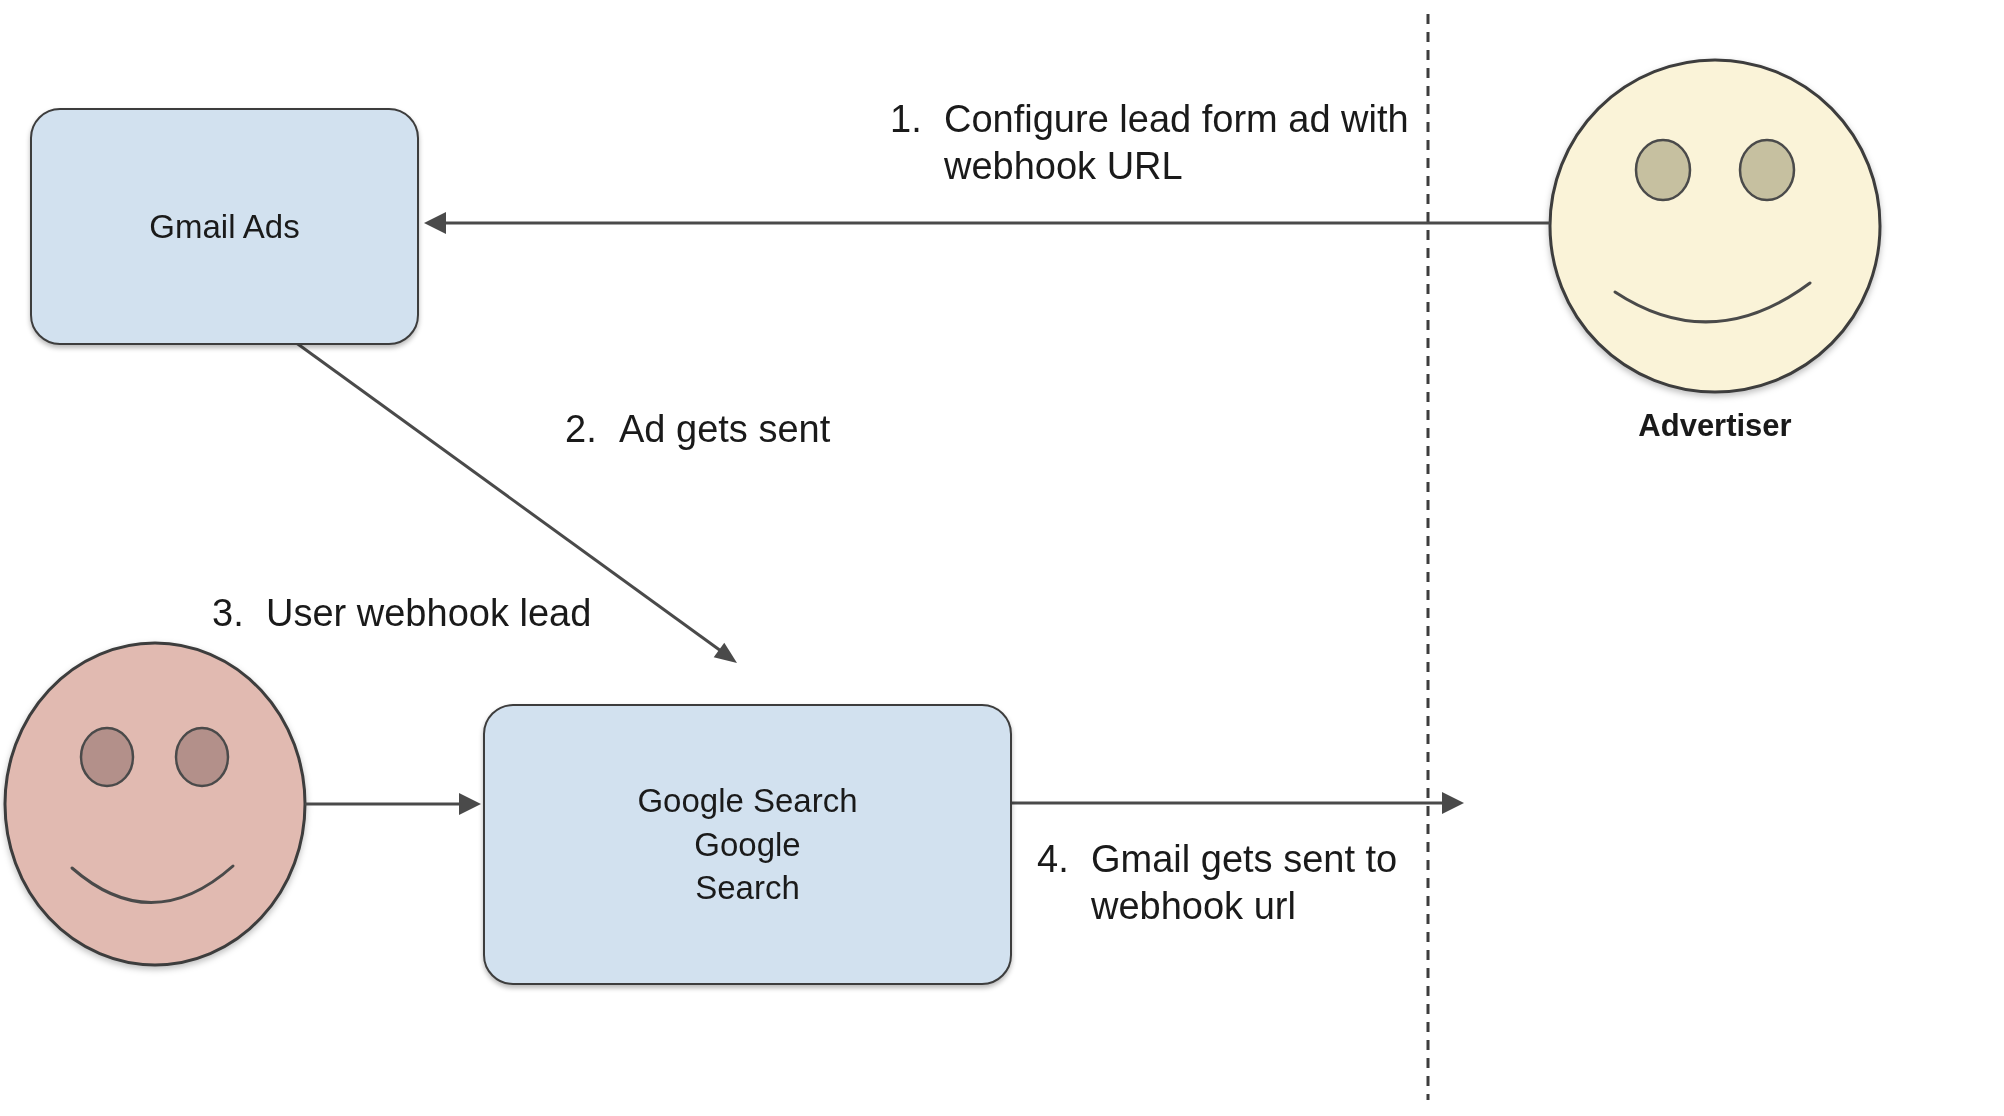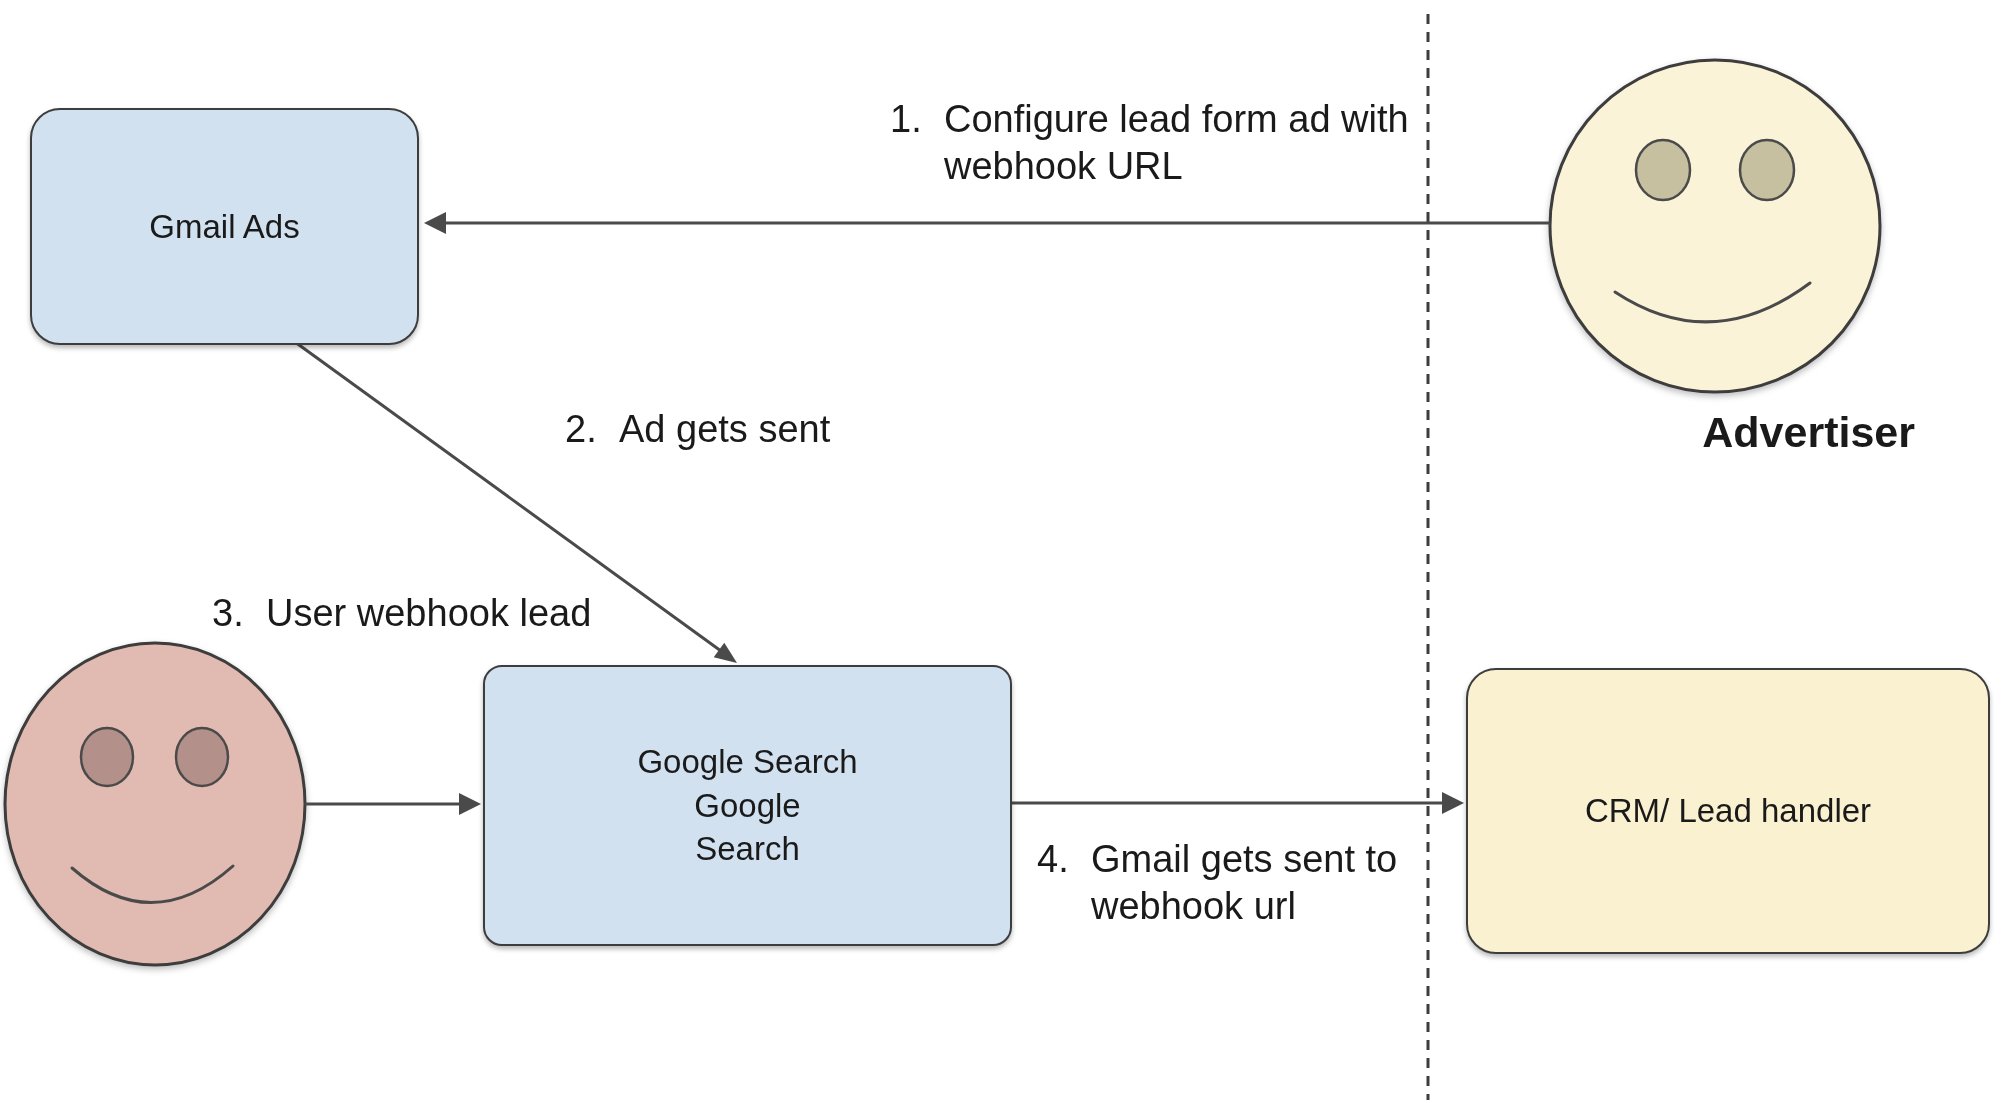--- a/index.html
+++ b/index.html
@@ -40,21 +40,21 @@
   }
   .node-blue{background:var(--box-blue);}
   .node-yellow{background:var(--box-yellow);}
   .node-lines{display:flex;flex-direction:column;align-items:center;}
   .ann{
     position:absolute;display:flex;align-items:flex-start;
     font-size:38px;line-height:47px;white-space:nowrap;
   }
   .ann .num{width:54px;flex:none;}
   .actor-label{
-    position:absolute;font-size:43px;font-weight:bold;text-align:right;
+    position:absolute;font-size:31px;font-weight:bold;text-align:center;
   }
 </style>
 </head>
 <body>
 
 <div class="canvas">
 
   <svg class="layer">
 
     <line class="dash-line" x1="1428" y1="14" x2="1428" y2="1100"></line>
@@ -91,31 +91,28 @@
     <g>
       <line class="conn" x1="1008" y1="803" x2="1442" y2="803"></line>
       <polygon class="arrowhead" points="1464,803 1442,792 1442,814"></polygon>
     </g>
   </svg>
 
   <div class="node node-blue" style="left:30px;top:108px;width:385px;height:233px;">
     <span>Gmail Ads</span>
   </div>
 
-  <div class="node node-blue" style="left:483px;top:665px;width:525px;height:277px;border-radius:19px;">
+  <div class="node node-blue" style="left:483px;top:704px;width:525px;height:277px;">
     <span class="node-lines">
       <span>Google Search</span>
       <span>Google</span>
       <span>Search</span>
     </span>
   </div>
 
-  <div class="node node-yellow" style="left:1466px;top:668px;width:520px;height:282px;">
-    <span>CRM/ Lead handler</span>
-  </div>
 
   <div class="ann" style="left:890px;top:96px;">
     <span class="num">1.</span>
     <span class="lines">
       <span style="display:block">Configure lead form ad with</span>
       <span style="display:block">webhook URL</span>
     </span>
   </div>
 
   <div class="ann" style="left:565px;top:406px;">

